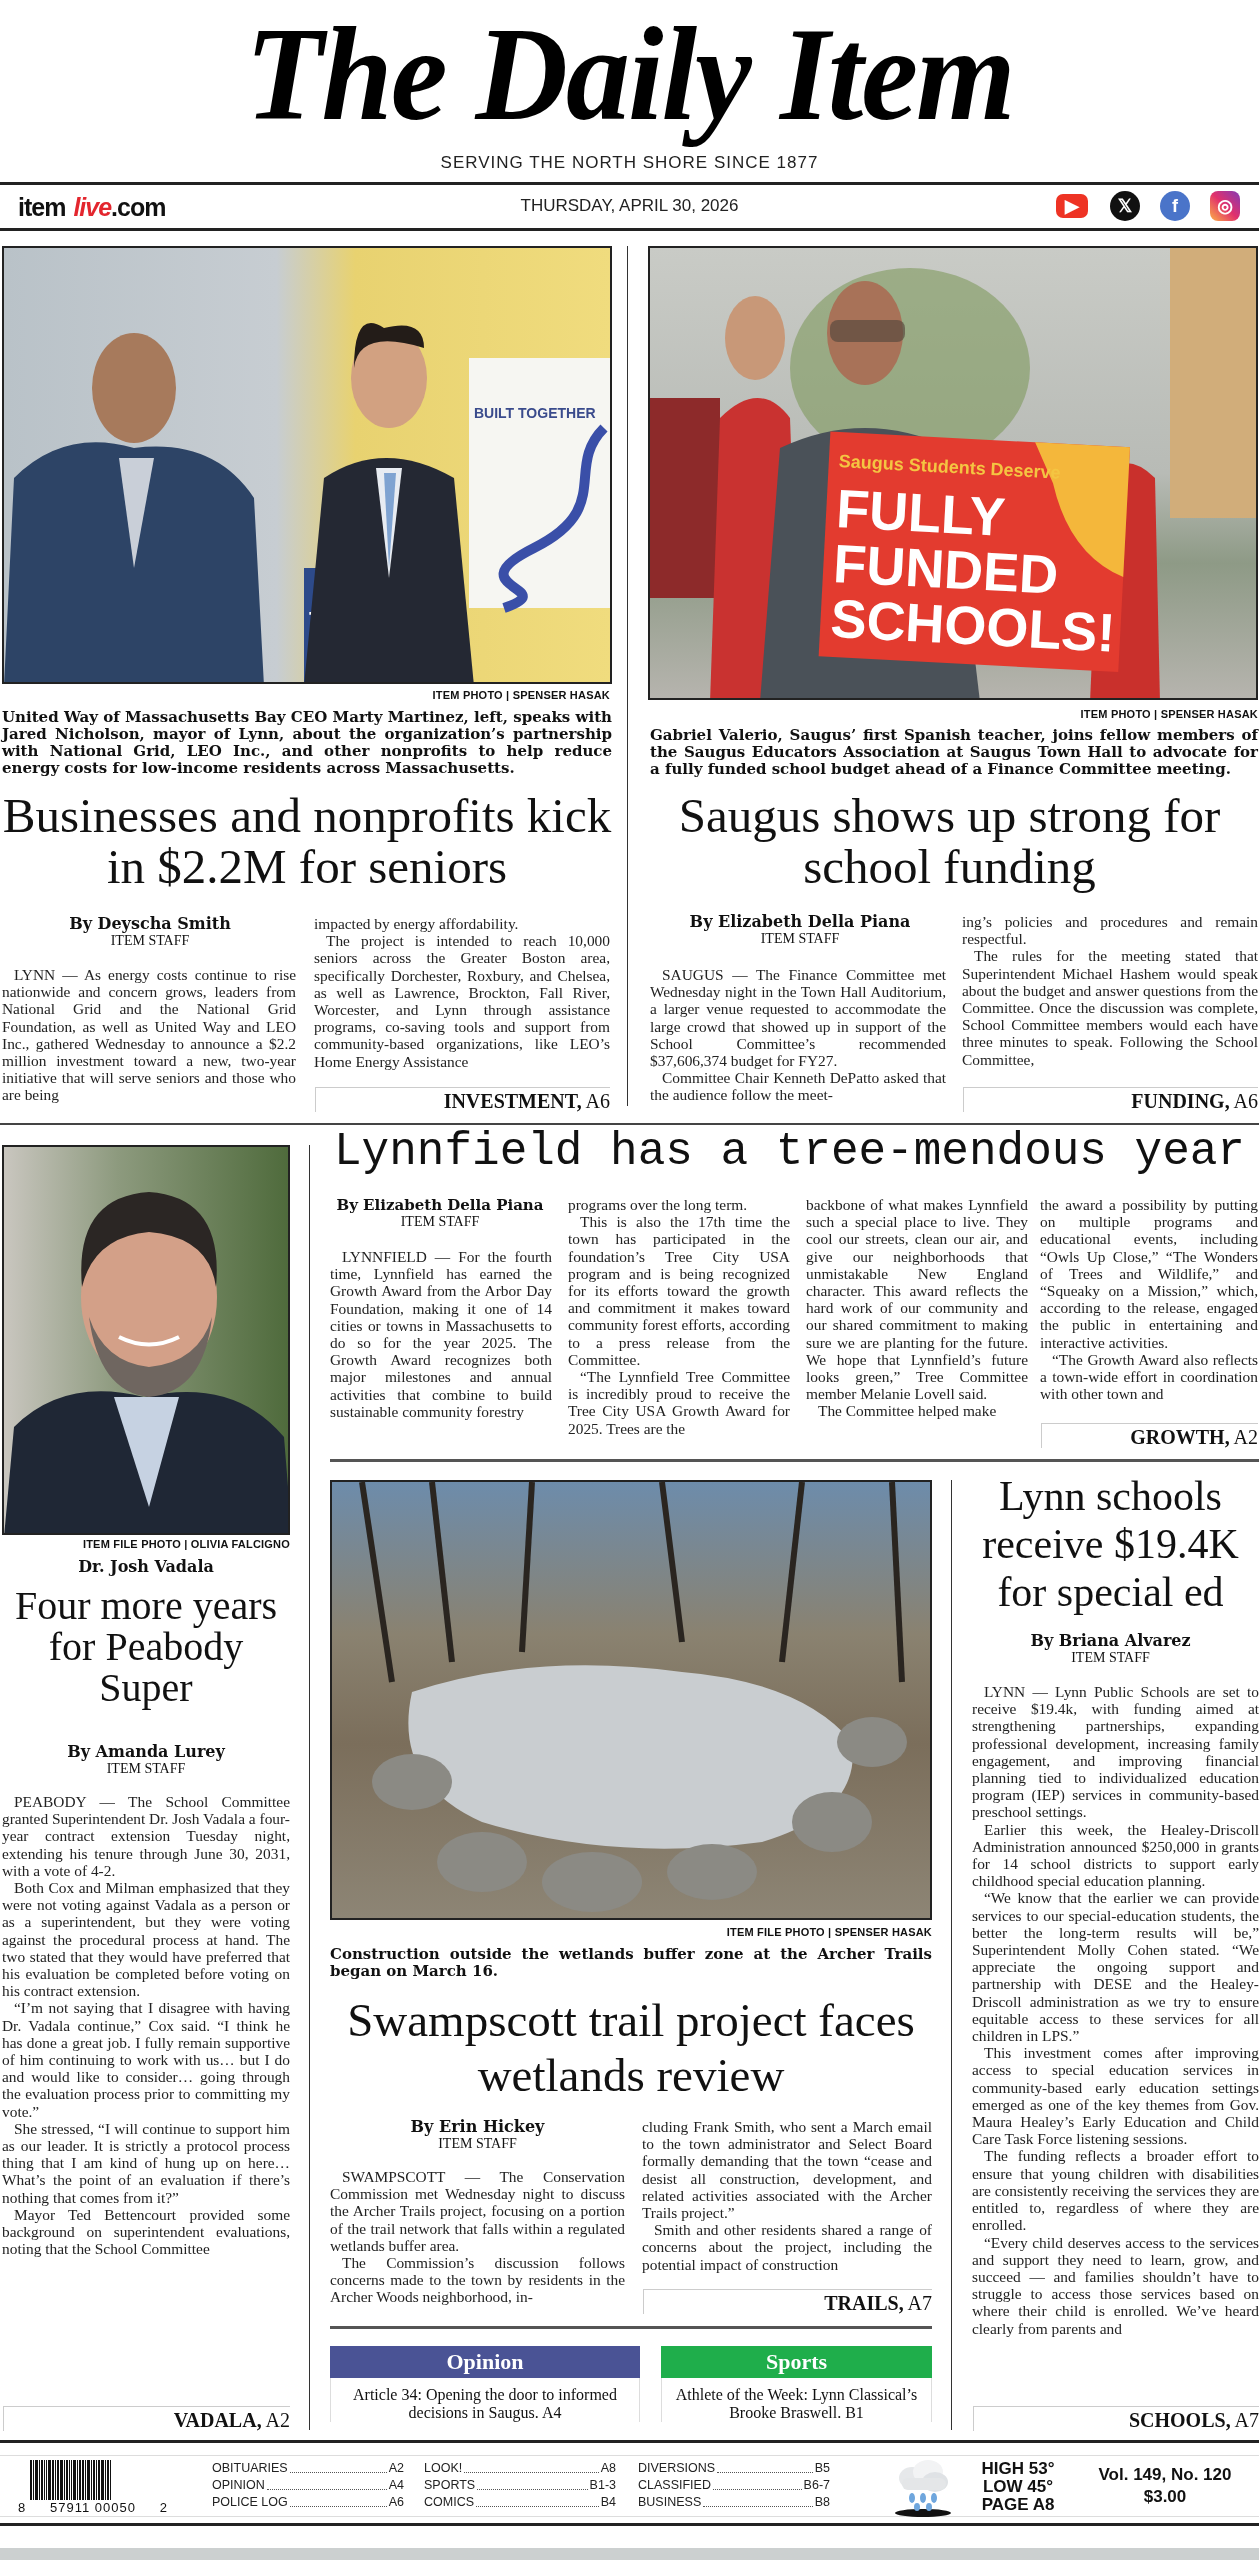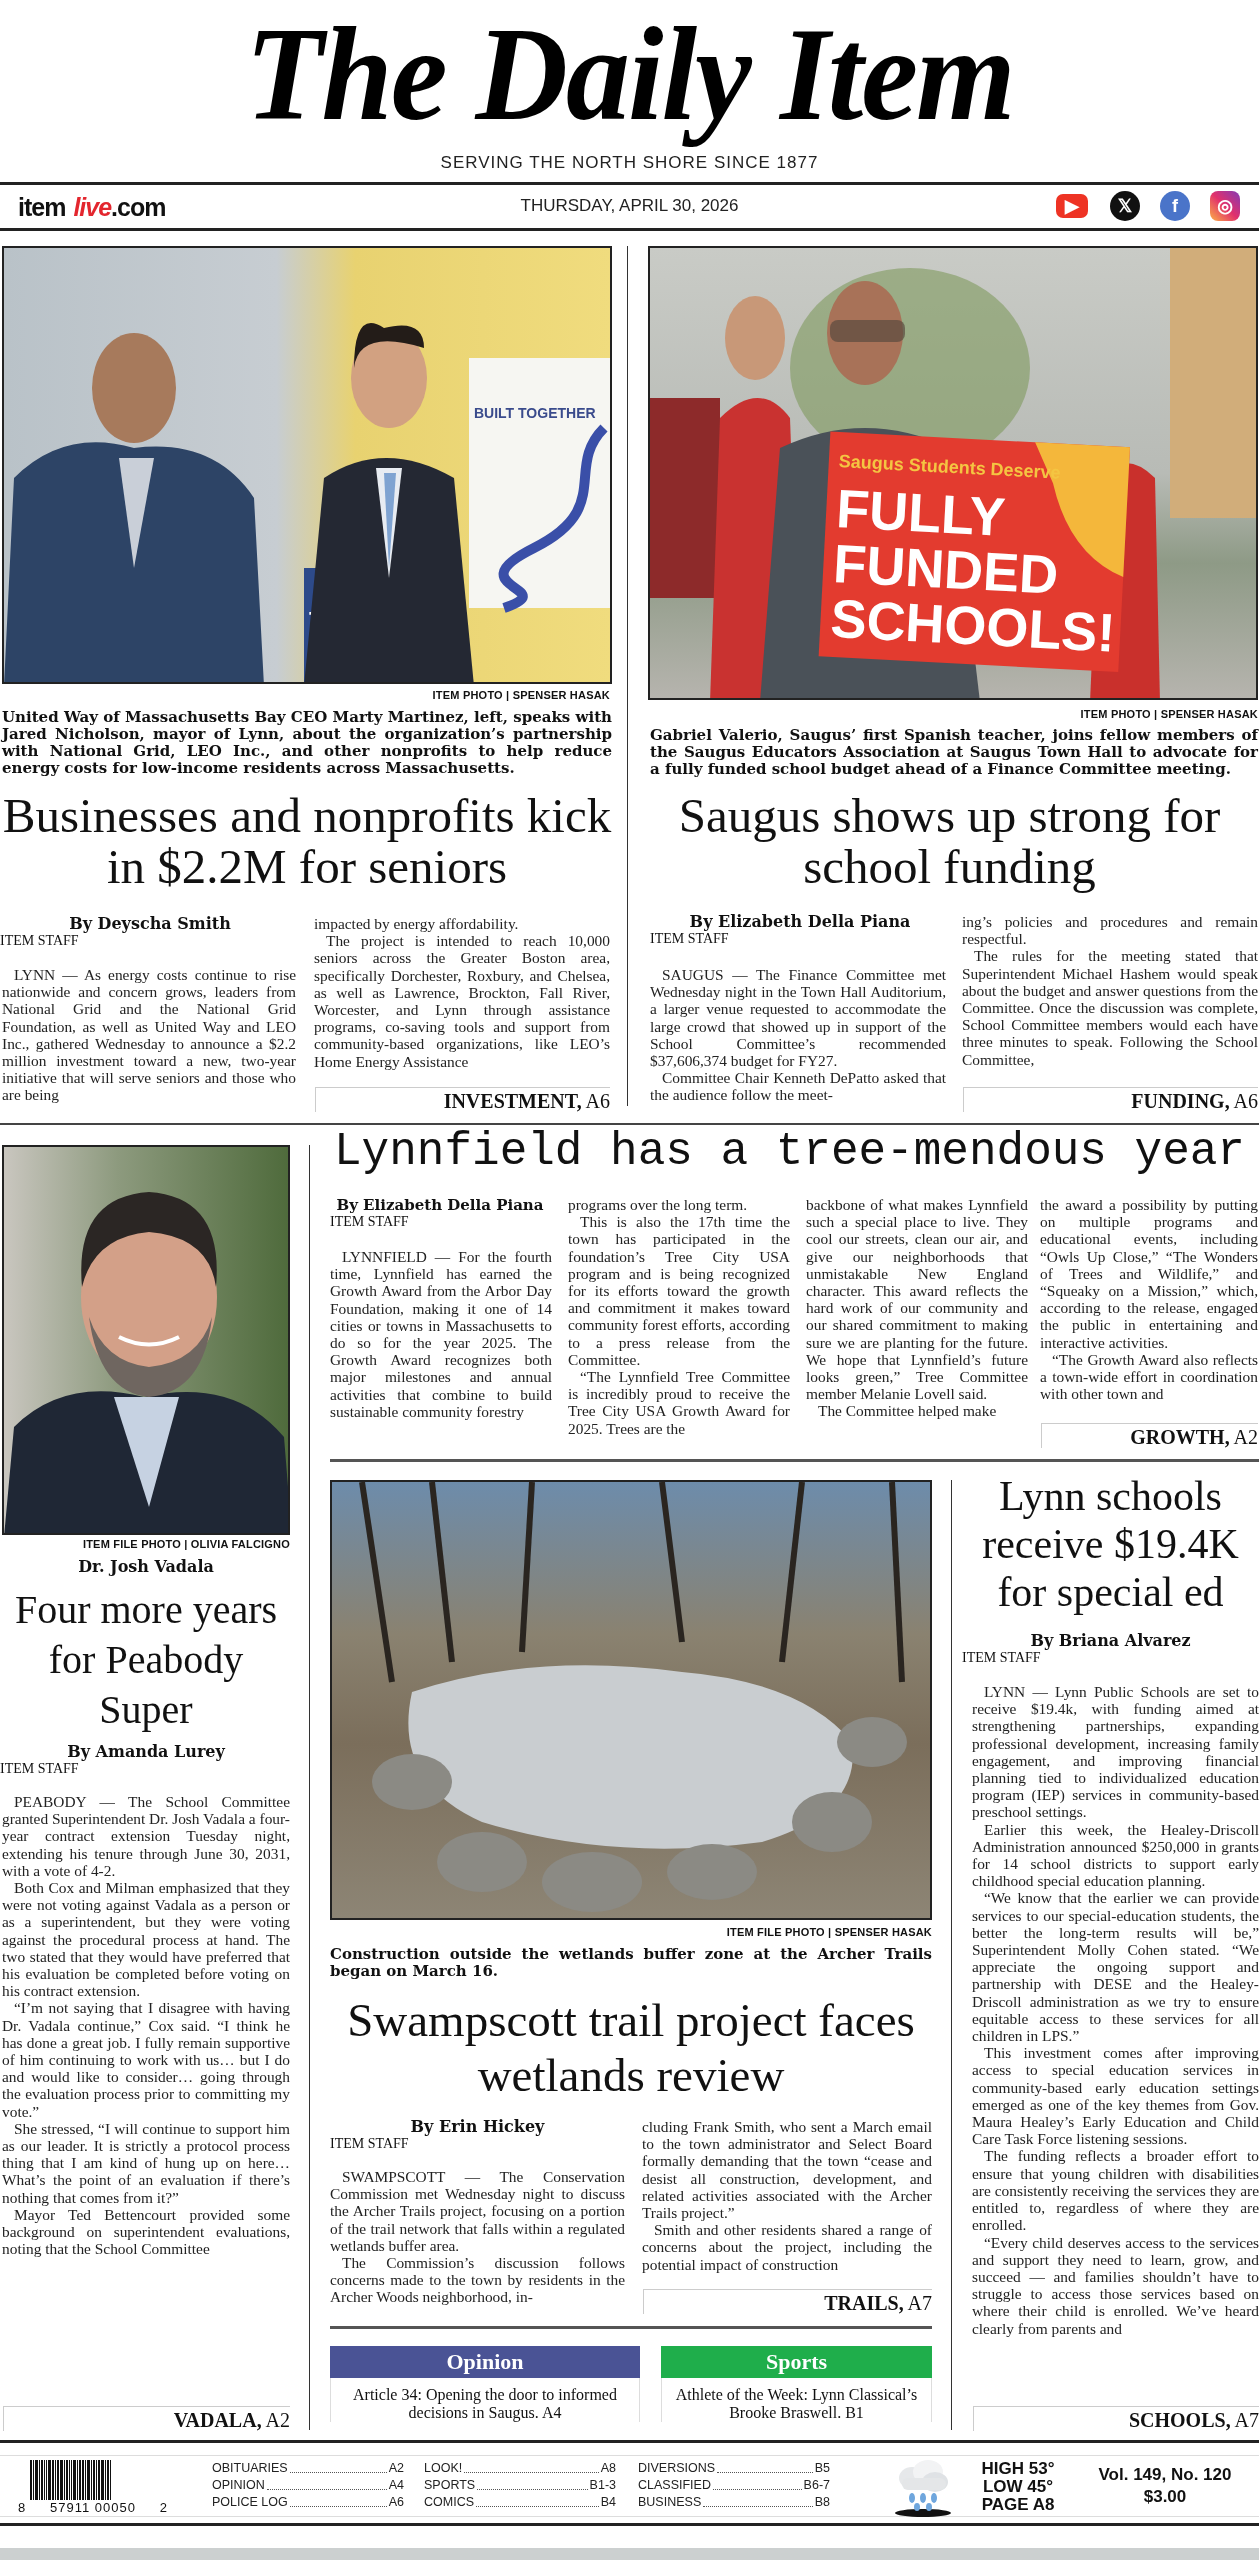--- a/index.html
+++ b/index.html
@@ -22,21 +22,21 @@
   .fb { left: 1160px; background: #4a74c9; }
   .ig { left: 1210px; background: linear-gradient(45deg,#fcaf45,#e1306c,#833ab4); border-radius: 8px; }
 
   
   .photo { border: 2px solid #222; overflow: hidden; }
   .photo-credit { font-family: "Liberation Sans", sans-serif; font-weight: bold; font-size: 11px; text-align: right; color: #111; letter-spacing: 0.2px; }
   .cutline { font-family: "DejaVu Serif", serif; font-weight: bold; font-size: 15px; line-height: 17px; text-align: justify; color: #111; }
 
   .headline { font-family: "Liberation Serif", serif; text-align: center; color: #111; line-height: 1.05; }
   .byline { text-align: center; font-family: "DejaVu Serif", serif; font-weight: bold; font-size: 16px; line-height: 18px; }
-  .staff { font-family: "Liberation Serif", serif; font-size: 14px; line-height: 15px; }
+  .staff { text-align: center; font-family: "Liberation Serif", serif; font-size: 14px; line-height: 15px; }
   .body { font-family: "Liberation Serif", serif; font-size: 15.4px; line-height: 17.2px; text-align: justify; color: #222; }
   .body p { text-indent: 12px; }
   .jump { border-top: 1px solid #ccc; border-left: 1px solid #ccc; text-align: right; font-family: "Liberation Serif", serif; font-size: 20px; line-height: 22px; padding-top: 2px; }
   .jump b { font-weight: bold; }
   .vrule { width: 1px; background: #333; }
 
   
   .promo-head { color: #fff; text-align: center; font-family: "Liberation Serif", serif; font-weight: bold; font-size: 22px; line-height: 32px; height: 32px; }
   .promo-body { text-align: center; font-family: "Liberation Serif", serif; font-size: 16px; line-height: 18px; padding-top: 8px; border-left: 1px solid #ddd; border-right: 1px solid #ddd; }
 
@@ -150,21 +150,21 @@
     <path d="M0 390 L10 280 Q60 230 140 250 Q230 230 280 290 L288 390 Z" fill="#1f2735"></path>
     <path d="M110 250 L145 360 L175 250 Z" fill="#c6d2e2"></path>
     <ellipse cx="145" cy="150" rx="68" ry="88" fill="#d3a088"></ellipse>
     <path d="M78 140 Q70 50 145 45 Q220 50 212 140 Q205 90 145 85 Q90 90 78 140 Z" fill="#2b2624"></path>
     <path d="M85 170 Q95 245 145 250 Q200 245 208 170 Q195 215 145 220 Q100 215 85 170 Z" fill="#6f6660"></path>
     <path d="M115 190 Q145 205 175 190" stroke="#fff" stroke-width="4" fill="none"></path>
   </svg>
 </div>
 <div class="abs photo-credit" style="left:2px;top:1538px;width:288px;">ITEM FILE PHOTO | OLIVIA FALCIGNO</div>
 <div class="abs byline" style="left:0;top:1558px;width:292px;">Dr. Josh Vadala</div>
-<div class="abs headline" style="left:0;top:1585px;width:292px;font-size:40px;line-height:50px;">Four more years for Peabody Super</div>
+<div class="abs headline" style="left:0;top:1585px;width:292px;font-size:40px;line-height:41px;">Four more years for Peabody Super</div>
 <div class="abs" style="left:0;top:1743px;width:292px;">
   <div class="byline">By Amanda Lurey</div>
   <div class="staff">ITEM STAFF</div>
 </div>
 <div class="abs body" style="left:2px;top:1793px;width:288px;">
   <p>PEABODY — The School Committee granted Superintendent Dr. Josh Vadala a four-year contract extension Tuesday night, extending his tenure through June 30, 2031, with a vote of 4-2.</p>
   <p>Both Cox and Milman emphasized that they were not voting against Vadala as a person or as a superintendent, but they were voting against the procedural process at hand. The two stated that they would have preferred that his evaluation be completed before voting on his contract extension.</p>
   <p>“I’m not saying that I disagree with having Dr. Vadala continue,” Cox said. “I think he has done a great job. I fully remain supportive of him continuing to work with us… but I do and would like to consider… going through the evaluation process prior to committing my vote.”</p>
   <p>She stressed, “I will continue to support him as our leader. It is strictly a protocol process thing that I am kind of hung up on here… What’s the point of an evaluation if there’s nothing that comes from it?”</p>
   <p>Mayor Ted Bettencourt provided some background on superintendent evaluations, noting that the School Committee</p>

